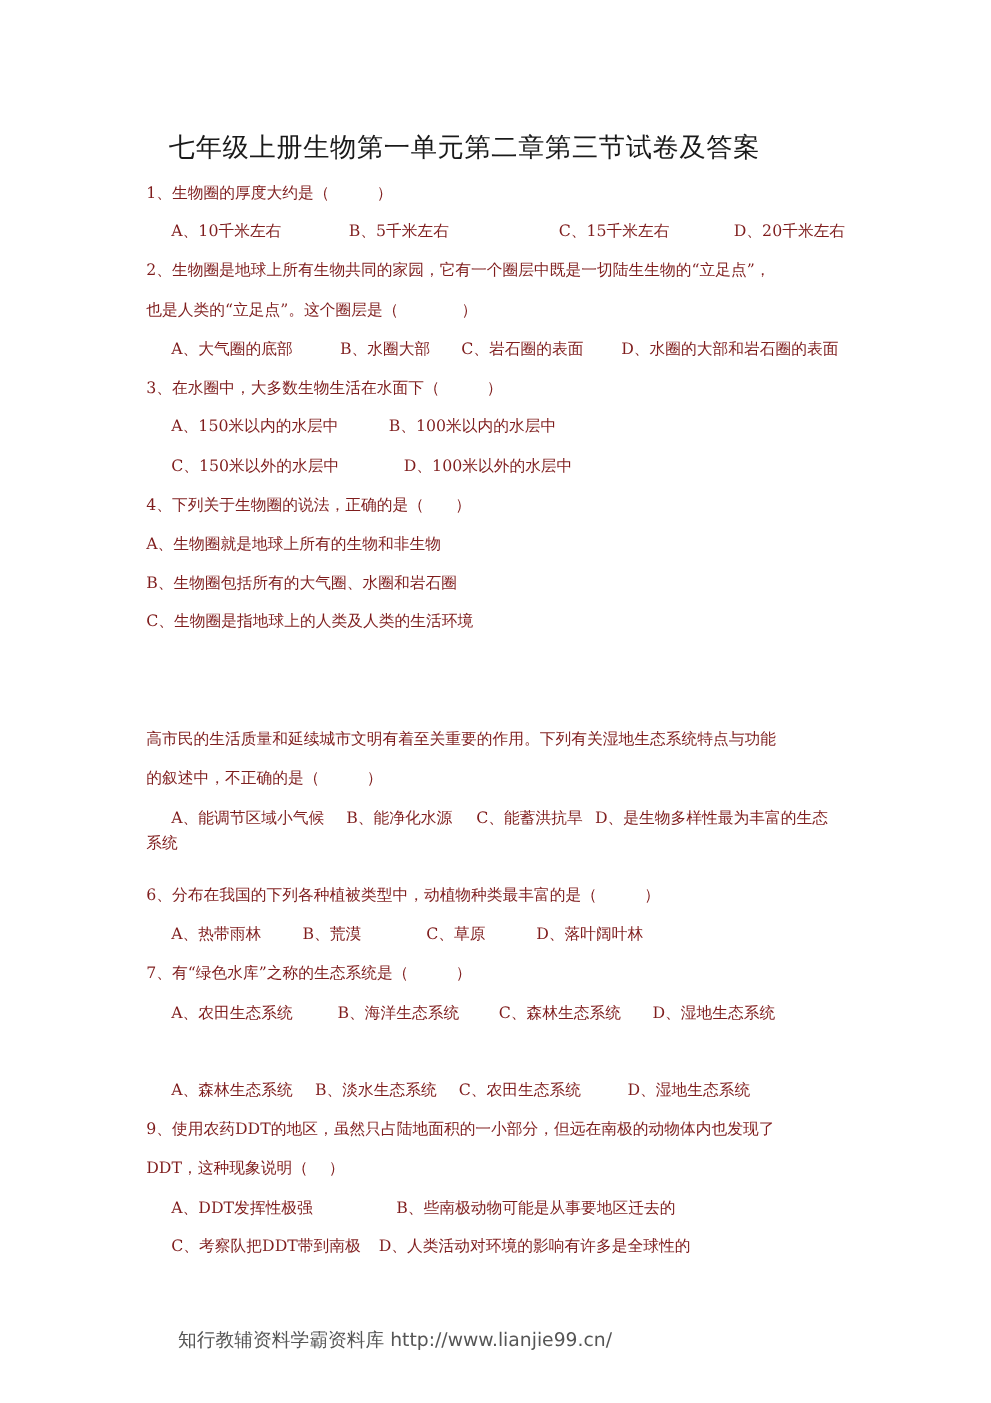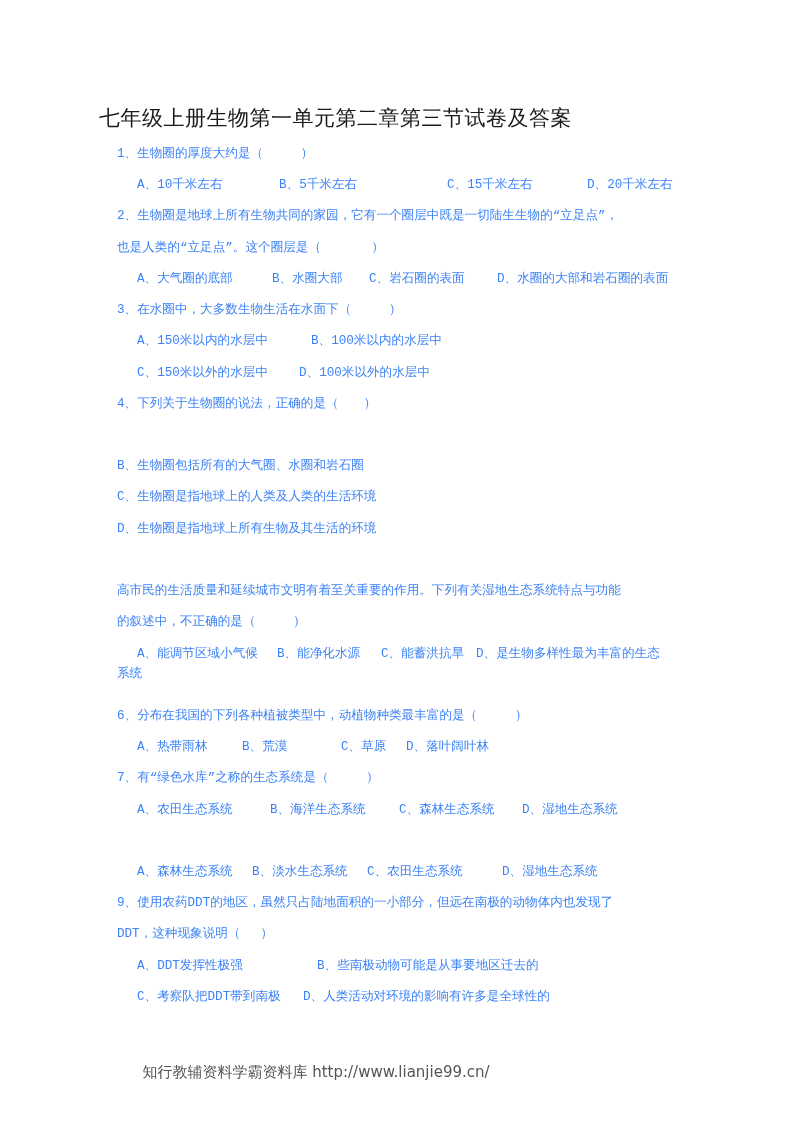--- a/index.html
+++ b/index.html
@@ -1,22 +1,22 @@
 <!DOCTYPE html>
 <html><head>
   <meta charset="utf-8">
   <style>
     html, body { margin: 0; padding: 0; background: #ffffff; }
     body { width: 793px; height: 1122px; position: relative; overflow: hidden;
            font-family: "DejaVu Serif", "Liberation Serif", serif; color: #222; }
     .page { position: absolute; left: 0; top: 0; width: 793px; height: 1122px; }
     .title { position: absolute; left: 0; width: 671px; top: 104px; text-align: center;
-             font-size: 21px; letter-spacing: 0.5px; color: #1a1a1a; white-space: nowrap; }
+             font-size: 21px; letter-spacing: 0.5px; color: #1a1a1a; white-space: nowrap; padding-left: 36px; }
     .line { position: absolute; left: 117px; font-size: 12.6px; line-height: 16px;
-            white-space: nowrap; color: #3b82f6; font-family: Liberation Mono, monospace; }
+            white-space: nowrap; color: #7f1d1d; }
     .opt { position: absolute; white-space: nowrap; margin-left: 20px; }
     .footer { position: absolute; left: 0; width: 632px; top: 1063px; text-align: center;
               font-family: "DejaVu Sans", "Liberation Sans", sans-serif; font-size: 15px;
               color: #555; white-space: nowrap; }
   </style>
 </head>
 <body>
 
 <div class="page">
 
@@ -39,44 +39,44 @@
     <span class="opt" style="left:360px">D、水圈的大部和岩石圈的表面</span>
   </div>
 
   <div class="line" style="top:302px">3、在水圈中，大多数生物生活在水面下（　　　）</div>
   <div class="line" style="top:333px; width:580px;">
     <span class="opt" style="left:0">A、150米以内的水层中</span>
     <span class="opt" style="left:174px">B、100米以内的水层中</span>
   </div>
   <div class="line" style="top:365px; width:580px;">
     <span class="opt" style="left:0">C、150米以外的水层中</span>
-    <span class="opt" style="left:162px">D、100米以外的水层中</span>
+    <span class="opt" style="left:186px">D、100米以外的水层中</span>
   </div>
 
   <div class="line" style="top:396px">4、下列关于生物圈的说法，正确的是（　　）</div>
+  <div class="line" style="top:427px">A、生物圈就是地球上所有的生物和非生物</div>
   <div class="line" style="top:489px">C、生物圈是指地球上的人类及人类的生活环境</div>
   <div class="line" style="top:458px">B、生物圈包括所有的大气圈、水圈和岩石圈</div>
-  <div class="line" style="top:521px">D、生物圈是指地球上所有生物及其生活的环境</div>
 
   <div class="line" style="top:583px">高市民的生活质量和延续城市文明有着至关重要的作用。下列有关湿地生态系统特点与功能</div>
   <div class="line" style="top:614px">的叙述中，不正确的是（　　　）</div>
   <div class="line" style="top:646px; width:580px;">
     <span class="opt" style="left:0">A、能调节区域小气候</span>
     <span class="opt" style="left:140px">B、能净化水源</span>
     <span class="opt" style="left:244px">C、能蓄洪抗旱</span>
     <span class="opt" style="left:339px">D、是生物多样性最为丰富的生态</span>
   </div>
   <div class="line" style="top:666px">系统</div>
 
   <div class="line" style="top:708px">6、分布在我国的下列各种植被类型中，动植物种类最丰富的是（　　　）</div>
   <div class="line" style="top:739px; width:580px;">
     <span class="opt" style="left:0">A、热带雨林</span>
     <span class="opt" style="left:105px">B、荒漠</span>
     <span class="opt" style="left:204px">C、草原</span>
-    <span class="opt" style="left:269px">D、落叶阔叶林</span>
+    <span class="opt" style="left:292px">D、落叶阔叶林</span>
   </div>
 
   <div class="line" style="top:770px">7、有“绿色水库”之称的生态系统是（　　　）</div>
   <div class="line" style="top:802px; width:580px;">
     <span class="opt" style="left:0">A、农田生态系统</span>
     <span class="opt" style="left:133px">B、海洋生态系统</span>
     <span class="opt" style="left:262px">C、森林生态系统</span>
     <span class="opt" style="left:385px">D、湿地生态系统</span>
   </div>
 

